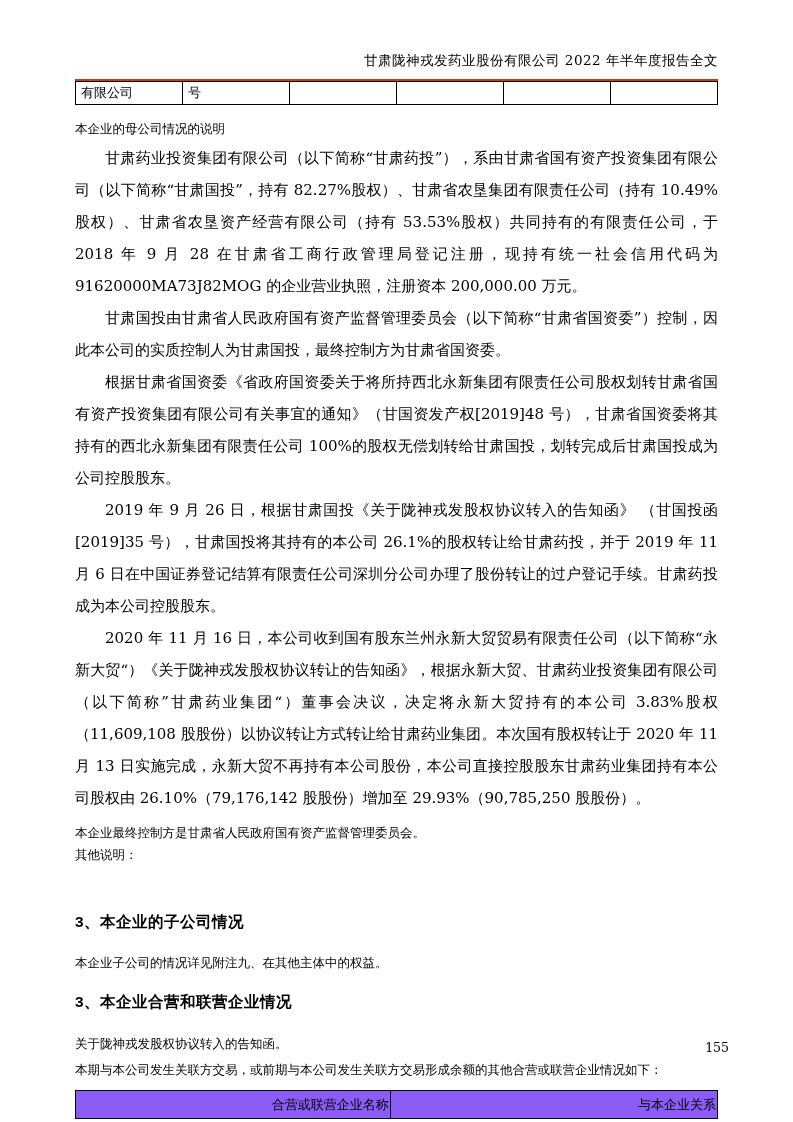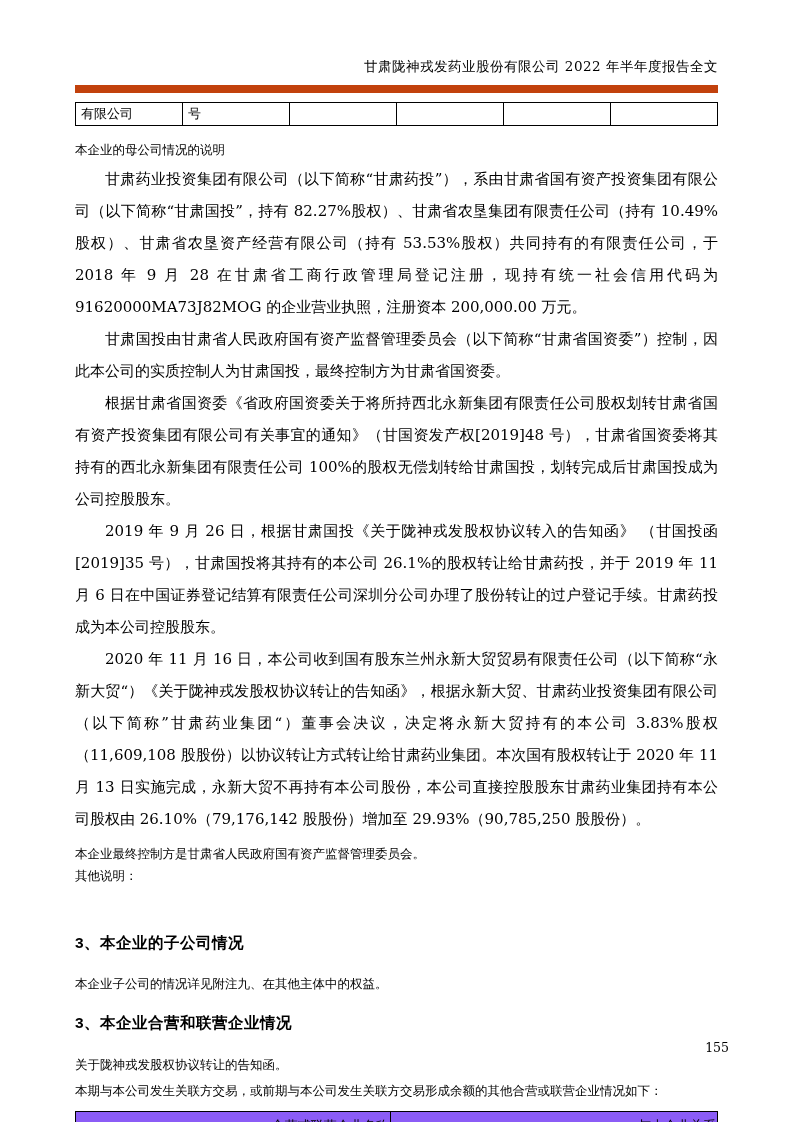--- a/index.html
+++ b/index.html
@@ -13,28 +13,26 @@
     padding: 52px 75px 0 75px;
     font-family: "DejaVu Serif", serif;
     color: #000000;
     overflow: hidden;
   }
   .doc-header {
     text-align: right;
     font-size: 13.5px;
     letter-spacing: 0.5px;
     padding-bottom: 9px;
-    border-bottom: 8px solid #c2410c;
-    margin-top: 6px;
+    border-bottom: 2px solid #c2410c;
   }
   table.cont-table {
     width: 100%;
     border-collapse: collapse;
     table-layout: fixed;
-    margin-top: 9px;
   }
   table.cont-table td {
     border: 1px solid #000;
     font-size: 13px;
     height: 20px;
     padding: 1px 5px;
     vertical-align: middle;
     overflow: hidden;
     white-space: nowrap;
   }
@@ -114,21 +112,21 @@
     <p>2020 年 11 月 16 日，本公司收到国有股东兰州永新大贸贸易有限责任公司（以下简称“永新大贸“）《关于陇神戎发股权协议转让的告知函》，根据永新大贸、甘肃药业投资集团有限公司（以下简称”甘肃药业集团“）董事会决议，决定将永新大贸持有的本公司 3.83%股权（11,609,108 股股份）以协议转让方式转让给甘肃药业集团。本次国有股权转让于 2020 年 11 月 13 日实施完成，永新大贸不再持有本公司股份，本公司直接控股股东甘肃药业集团持有本公司股权由 26.10%（79,176,142 股股份）增加至 29.93%（90,785,250 股股份）。</p>
   </div>
 
   <div class="small-line first">本企业最终控制方是甘肃省人民政府国有资产监督管理委员会。</div>
   <div class="small-line">其他说明：</div>
 
   <div class="sec-heading sec2-heading">3、本企业的子公司情况</div>
   <div class="sec2-body">本企业子公司的情况详见附注九、在其他主体中的权益。</div>
 
   <div class="sec-heading sec3-heading">3、本企业合营和联营企业情况</div>
-  <div class="sec3-body1">关于陇神戎发股权协议转让的告知函。</div>
+  <div class="sec3-body1">关于陇神戎发股权协议转入的告知函。</div>
   <div class="sec3-body2">本期与本公司发生关联方交易，或前期与本公司发生关联方交易形成余额的其他合营或联营企业情况如下：</div>
 
   <table class="ja-table">
     <thead>
       <tr>
         <th class="col-name">合营或联营企业名称</th>
         <th class="col-rel">与本企业关系</th>
       </tr>
     </thead>
   </table>

